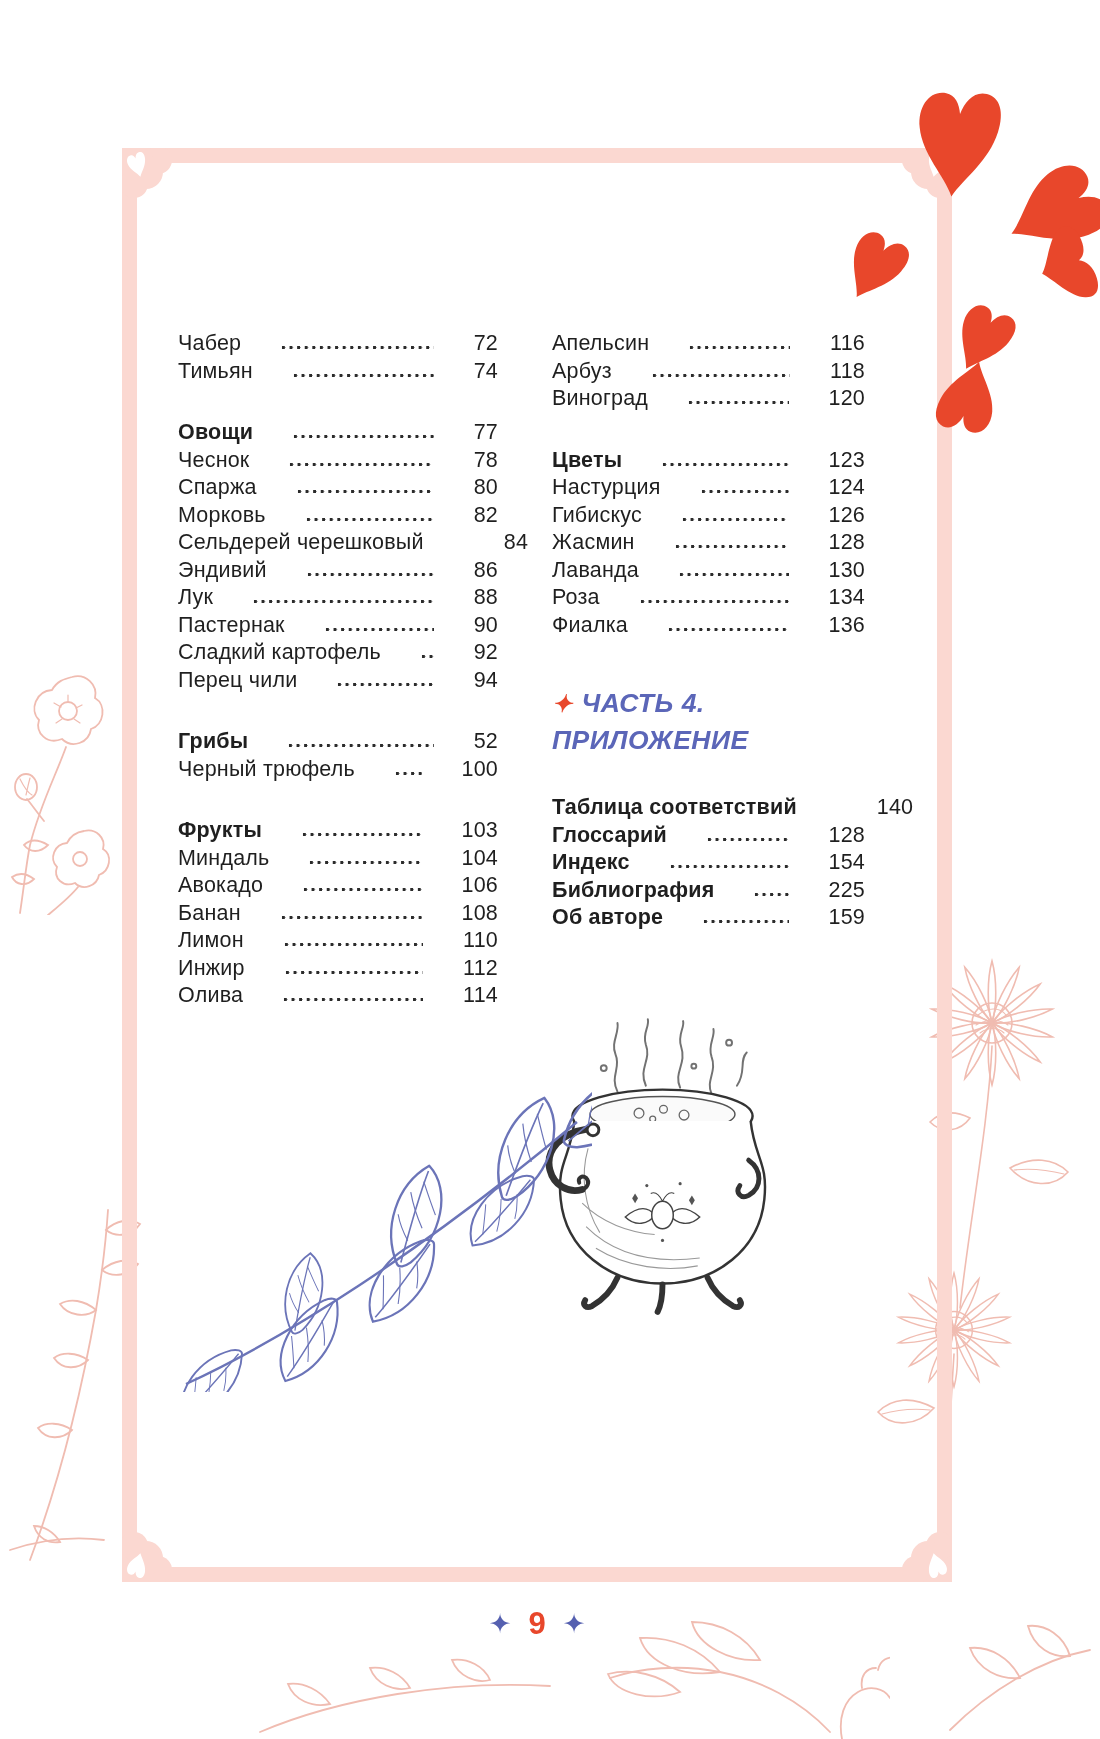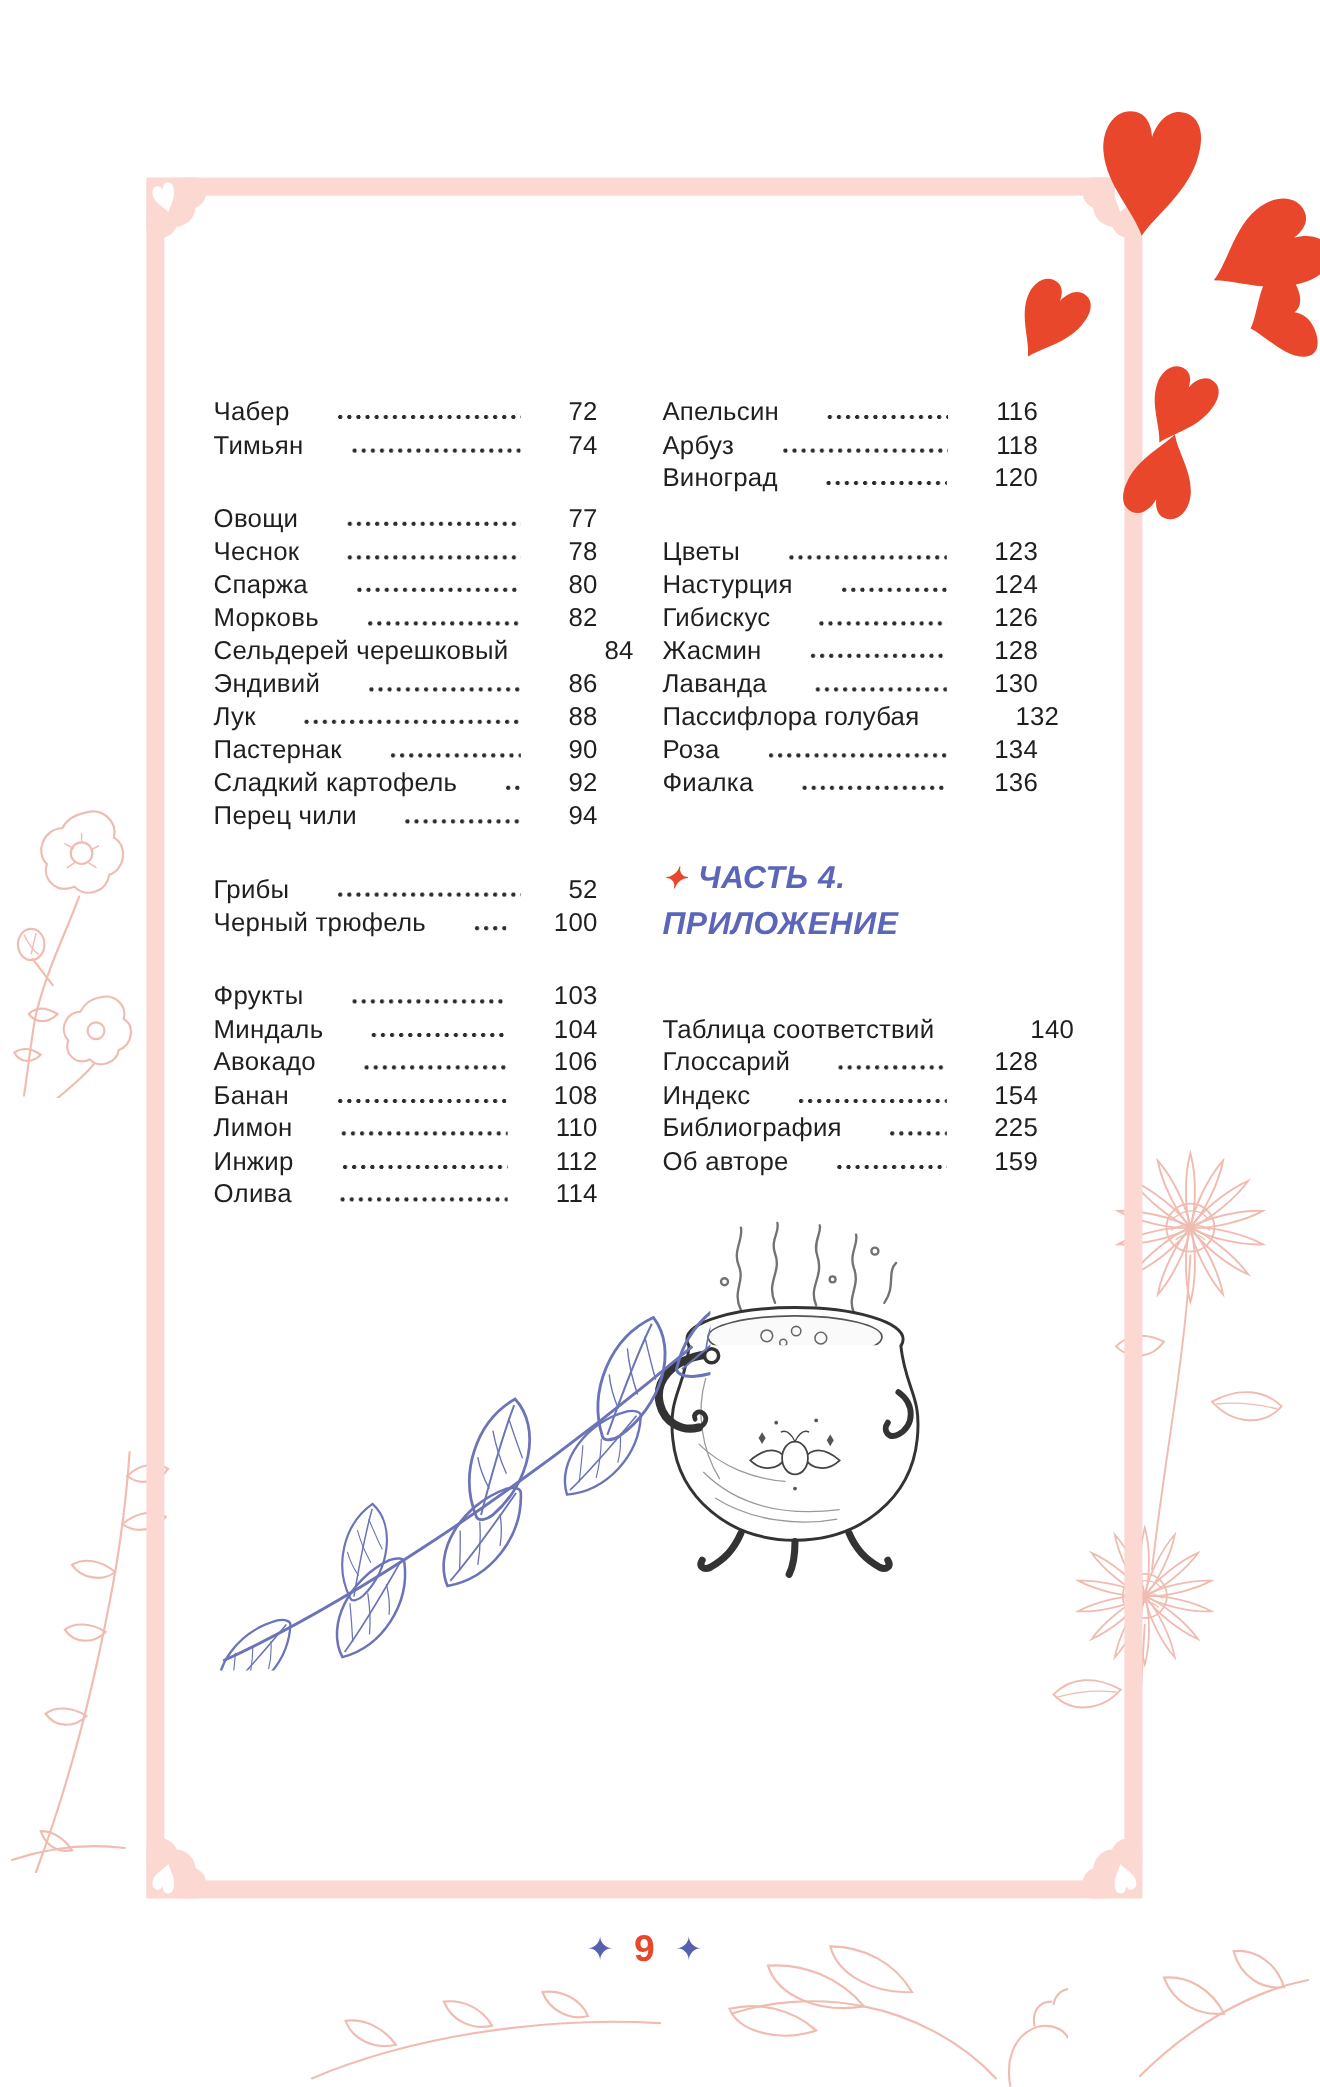--- a/index.html
+++ b/index.html
@@ -21,34 +21,34 @@
   .corner.br{left:888px;top:1518px;transform:scale(-1,-1);}
   
   .toc-col{position:absolute;top:331px;z-index:4;}
   .toc-col.left{left:178px;width:320px;}
   .toc-col.right{left:552px;width:313px;}
   .toc-row{
     display:flex;align-items:baseline;height:27.5px;
     font-size:21.5px;color:#1f1f1f;letter-spacing:.2px;gap:35px;
   }
   .toc-row.gap{margin-top:34px;}
-  .toc-row.bold .lbl{font-weight:400;}
+  .toc-row.bold .lbl{font-weight:700;}
   .lbl{white-space:nowrap;}
   .pg{white-space:nowrap;}
   .dots{
     flex:1 1 auto;height:5px;margin:0 5px;align-self:baseline;
     background-image:radial-gradient(circle at 2.5px 2.5px,#2b2b2b 1.55px,transparent 1.95px);
     background-size:7.6px 5px;background-repeat:repeat-x;
   }
   .part-header{
     margin-top:45px;color:var(--header_blue);font-weight:700;
     font-size:26.5px;line-height:36px;letter-spacing:.5px;font-style:italic;
   }
   .part-header .star{color:var(--heart_red);font-size:24px;margin-right:9px;}
-  .appendix-list{margin-top:59px;}
+  .appendix-list{margin-top:37px;}
   
   .footer{
     position:absolute;left:122px;top:1606px;width:830px;z-index:5;
     display:flex;justify-content:center;align-items:center;gap:17px;
   }
   .footer .diamond{color:var(--diamond_blue);font-size:27px;}
   .footer .pagenum{color:var(--heart_red);font-size:31px;font-weight:700;}
   
   .heart{position:absolute;z-index:4;color:var(--heart_red);}
   .cauldron{position:absolute;left:545px;top:1015px;width:235px;height:304px;z-index:3;}
@@ -371,25 +371,20 @@
         <span class="lbl">Жасмин</span>
         <span class="dots"></span>
         <span class="pg">128</span>
       </div>
       <div class="toc-row">
         <span class="lbl">Лаванда</span>
         <span class="dots"></span>
         <span class="pg">130</span>
       </div>
       <div class="toc-row">
-        <span class="lbl">Пассифлора голубая</span>
-        <span class="dots"></span>
-        <span class="pg">132</span>
-      </div>
-      <div class="toc-row">
         <span class="lbl">Роза</span>
         <span class="dots"></span>
         <span class="pg">134</span>
       </div>
       <div class="toc-row">
         <span class="lbl">Фиалка</span>
         <span class="dots"></span>
         <span class="pg">136</span>
       </div>
     </div>

